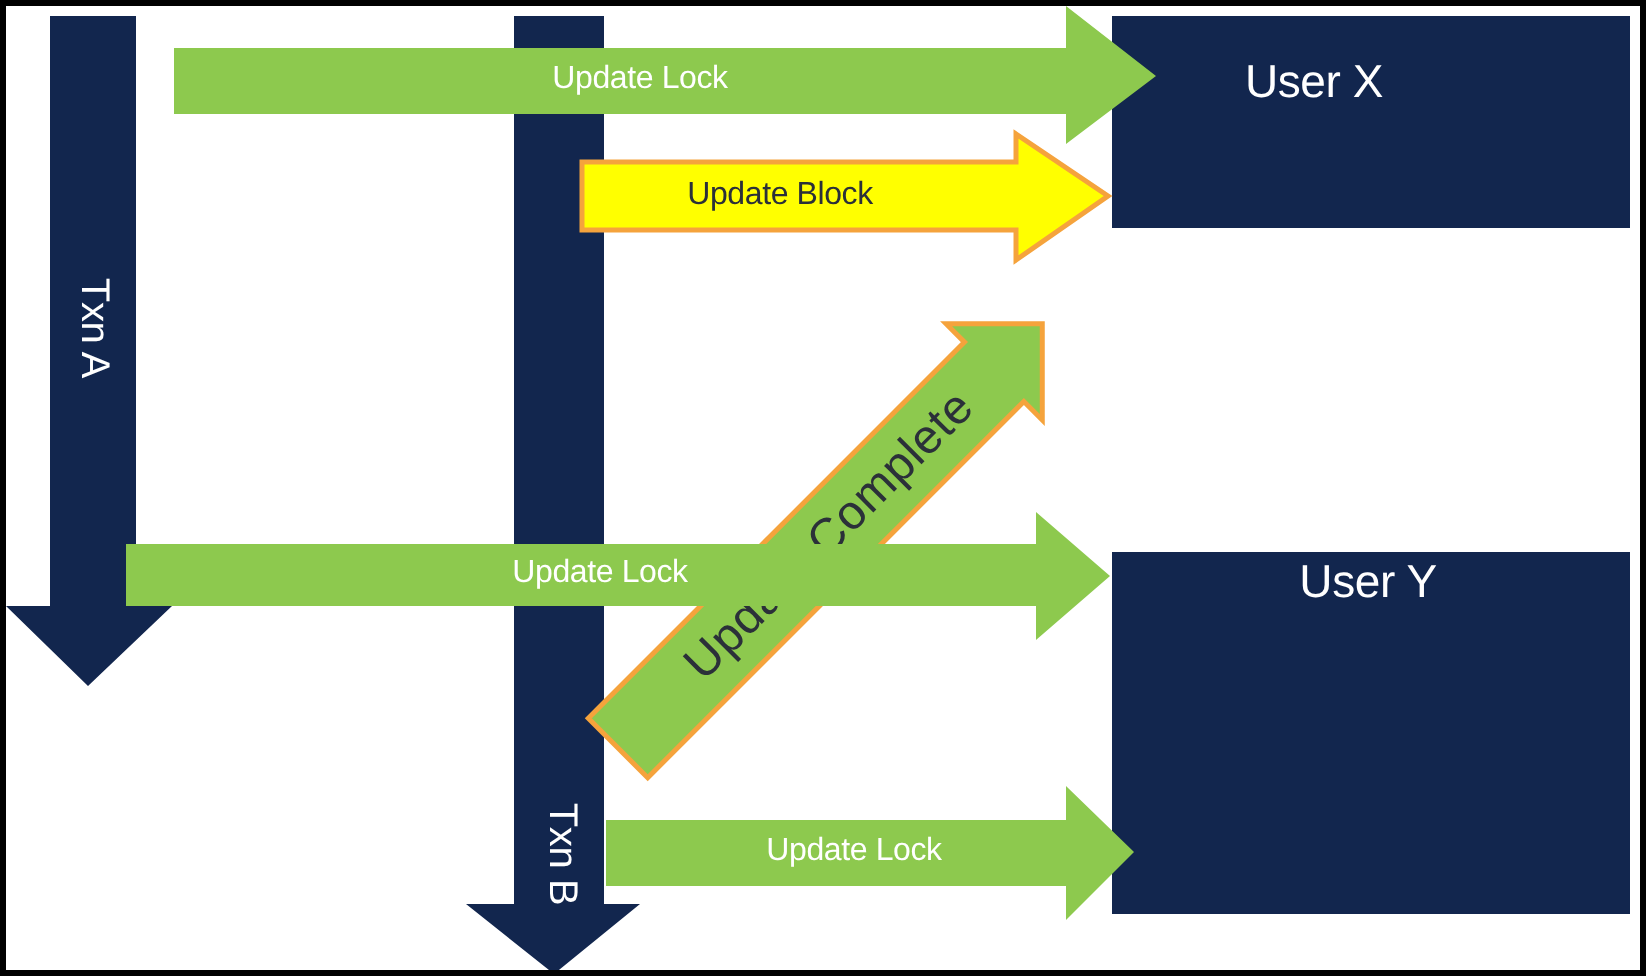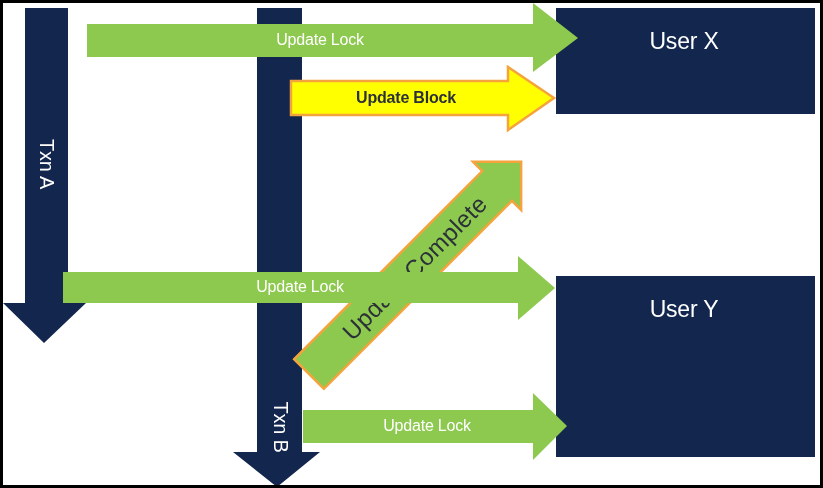--- a/index.html
+++ b/index.html
@@ -76,28 +76,28 @@
 
   <svg class="shape-layer layer-front" viewBox="0 0 823 488">
     <polygon points="87,24 533,24 533,3 578,38 533,72 533,57 87,57" fill="#8DC94E"></polygon>
     <polygon class="stroked" points="291,81 508,81 508,67 554,98 508,130 508,115 291,115" fill="#FFFF00"></polygon>
     <polygon points="63,272 518,272 518,256 555,288 518,320 518,303 63,303" fill="#8DC94E"></polygon>
     <polygon points="303,410 533,410 533,393 567,426 533,460 533,443 303,443" fill="#8DC94E"></polygon>
   </svg>
 
   <div class="lbl light" style="left:320px; top:40px;">Update Lock</div>
 
-  <div class="lbl dark" style="left:406px; top:98px;font-weight:bold;">Update Block</div>
+  <div class="lbl dark" style="left:390px; top:98px;">Update Block</div>
 
   <div class="lbl light" style="left:300px; top:287px;">Update Lock</div>
 
   <div class="lbl light" style="left:427px; top:426px;">Update Lock</div>
 
   <div class="lbl light rot-cw lane-title" style="left:47px; top:164px;">Txn A</div>
 
   <div class="lbl light rot-cw lane-title" style="left:281px; top:427px;">Txn B</div>
 
-  <div class="lbl light box-title" style="left:684px; top:41px;">User X</div>
+  <div class="lbl light box-title" style="left:657px; top:41px;">User X</div>
 
-  <div class="lbl light box-title" style="left:684px; top:309px;">User Y</div>
+  <div class="lbl light box-title" style="left:684px; top:291px;">User Y</div>
 
   <div class="frame-border"></div>
 </div>
 
 </body></html>

